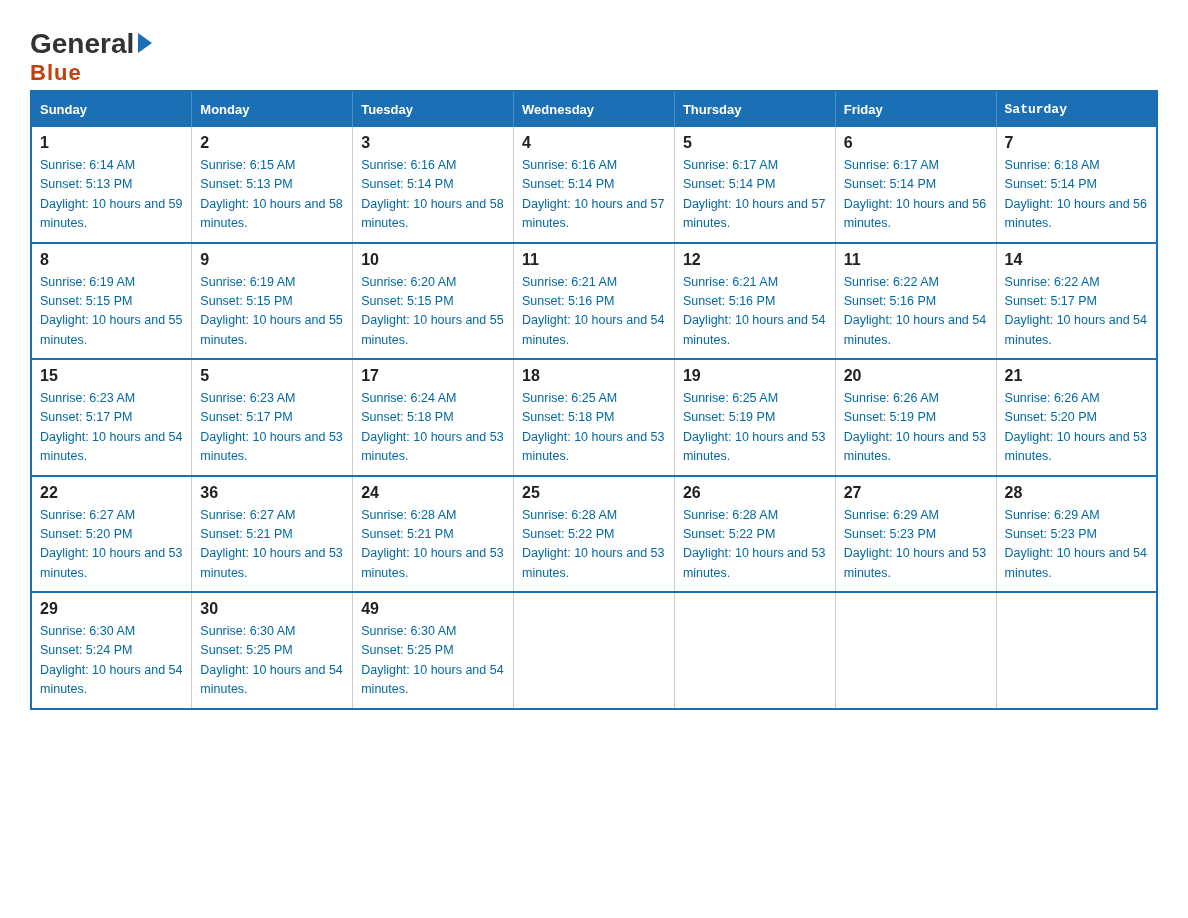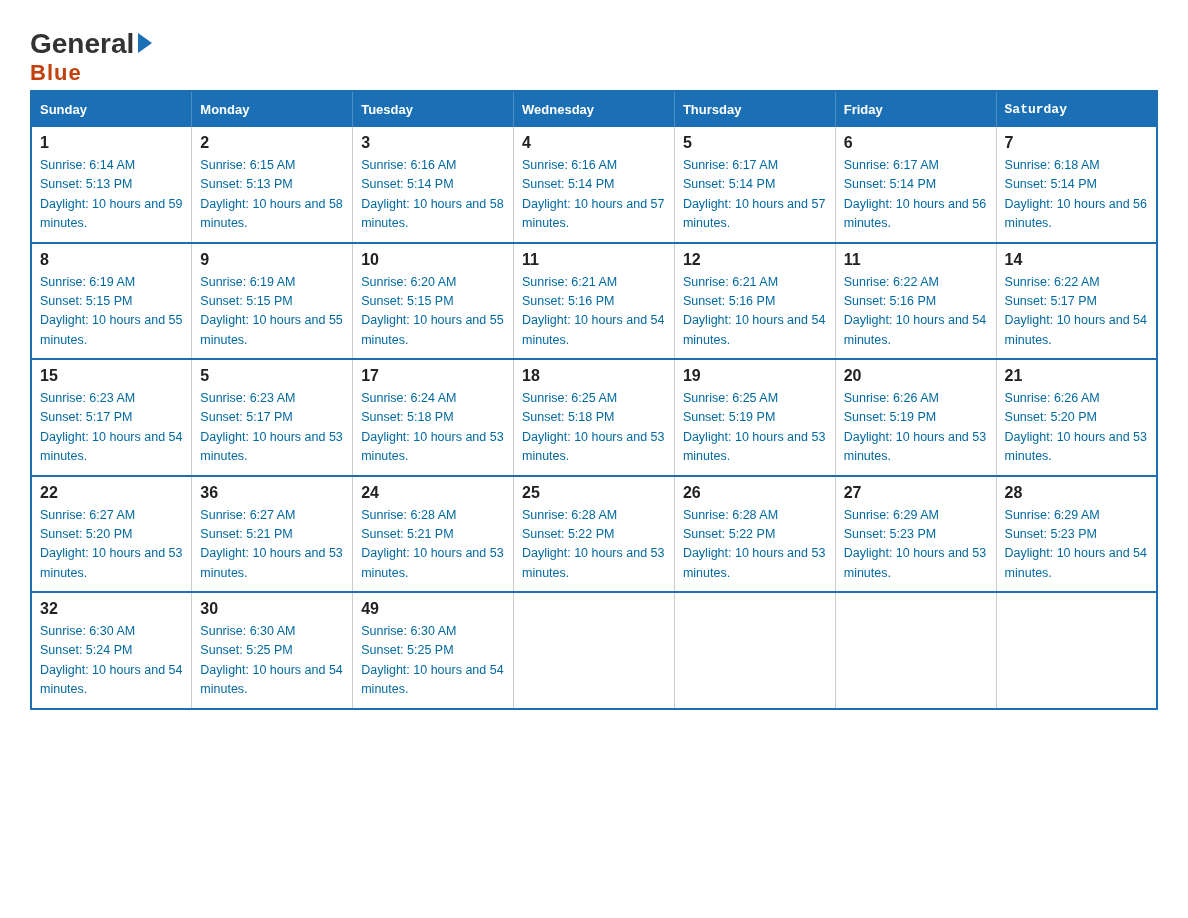--- a/index.html
+++ b/index.html
@@ -367,21 +367,21 @@
         <span class="day-number">28</span>
         <div class="day-info">
           Sunrise: 6:29 AM<br>
           Sunset: 5:23 PM<br>
           Daylight: 10 hours and 54 minutes.
         </div>
       </td>
       </tr>
       <tr>
         <td>
-        <span class="day-number">32</span>
+        <span class="day-number">29</span>
         <div class="day-info">
           Sunrise: 6:30 AM<br>
           Sunset: 5:24 PM<br>
           Daylight: 10 hours and 54 minutes.
         </div>
       </td>
         <td>
         <span class="day-number">30</span>
         <div class="day-info">
           Sunrise: 6:30 AM<br>

